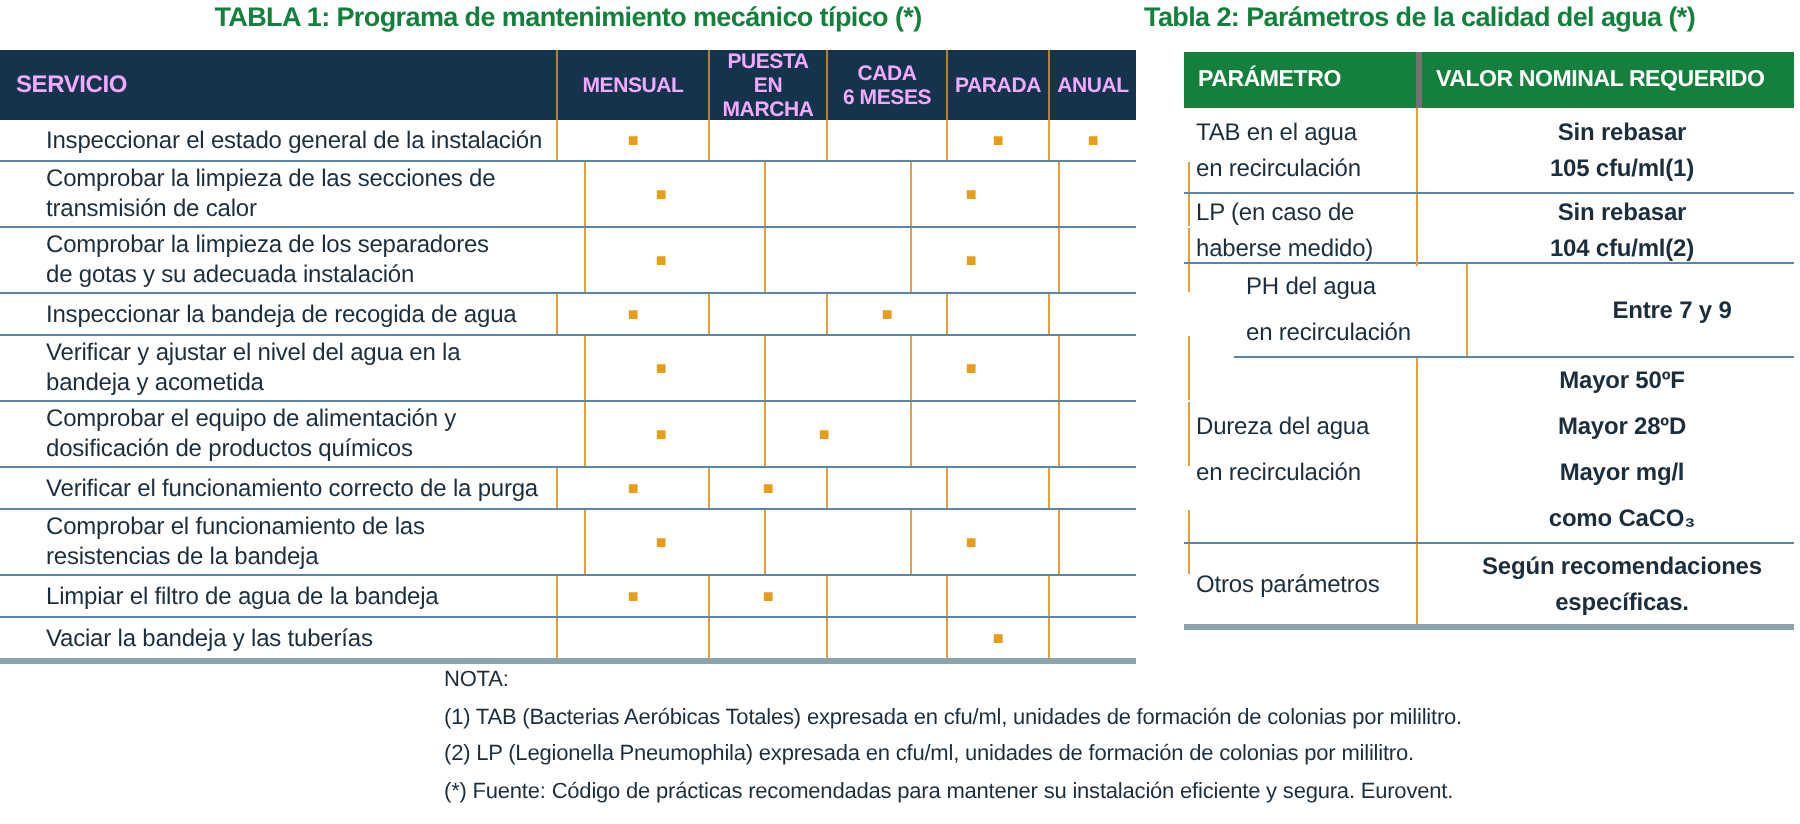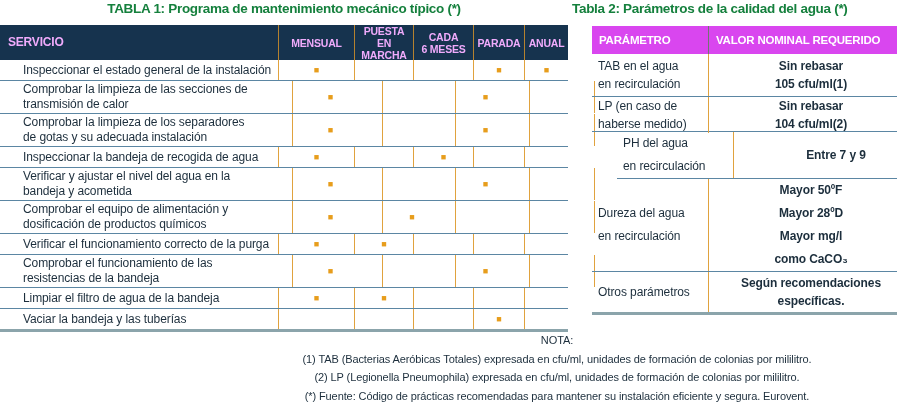--- a/index.html
+++ b/index.html
@@ -32,38 +32,38 @@
   .t1-row .service{padding-left:23px;text-align:left;}
   .t1-row .mark{
     justify-content:center;border-left:1px solid #E0A23E;color:#E79D1C;font-size:9px;
   }
   .h20{height:20px;}
   .h32{height:32px;gap:14px;}
 
   
   .table2{position:absolute;left:592px;top:26px;width:305px;border-bottom:3px solid #8BA4AB;}
   .t2grid{display:grid;grid-template-columns:116px 189px;}
-  .t2-header{background:#d946ef;height:28px;}
+  .t2-header{background:#15803d;height:28px;}
   .t2-header .hcell{
     display:flex;align-items:center;color:#fff;font-weight:bold;font-size:11.5px;
-    border-left:1px solid #737373;padding-left:7px;letter-spacing:-0.2px;white-space:nowrap;
+    border-left:3px solid #737373;padding-left:7px;letter-spacing:-0.2px;white-space:nowrap;
   }
   .t2-header .hcell.first{border-left:none;}
   .t2-row{border-bottom:1px solid #5B86A3;}
   .t2-row.last{border-bottom:none;}
   .t2-row .cell{
     display:flex;align-items:center;font-size:12px;line-height:1.5;white-space:pre-line;
   }
   .t2-row .param{padding-left:6px;text-align:left;}
   .t2-row .value{justify-content:center;text-align:center;font-weight:bold;border-left:1px solid #E0A23E;padding-left:16px;}
   .t2-row .spread{line-height:1.9;}
   .r42{height:42px;} .r34{height:34px;} .r46{height:46px;margin-left:25px;} .r92{height:92px;} .r40{height:40px;}
 
   
-  .nota{position:absolute;left:222px;top:331px;width:670px;font-size:11px;color:#1C2E3C;text-align:center;}
+  .nota{position:absolute;left:222px;top:331px;width:670px;font-size:11px;color:#1C2E3C;}
   .nota div{line-height:18.5px;white-space:nowrap;}
 </style>
 </head>
 <body>
 
 <div class="canvas">
 
   <div class="title t1-title">TABLA 1: Programa de mantenimiento mecánico típico (*)</div>
   <div class="title t2-title">Tabla 2: Parámetros de la calidad del agua (*)</div>
 

